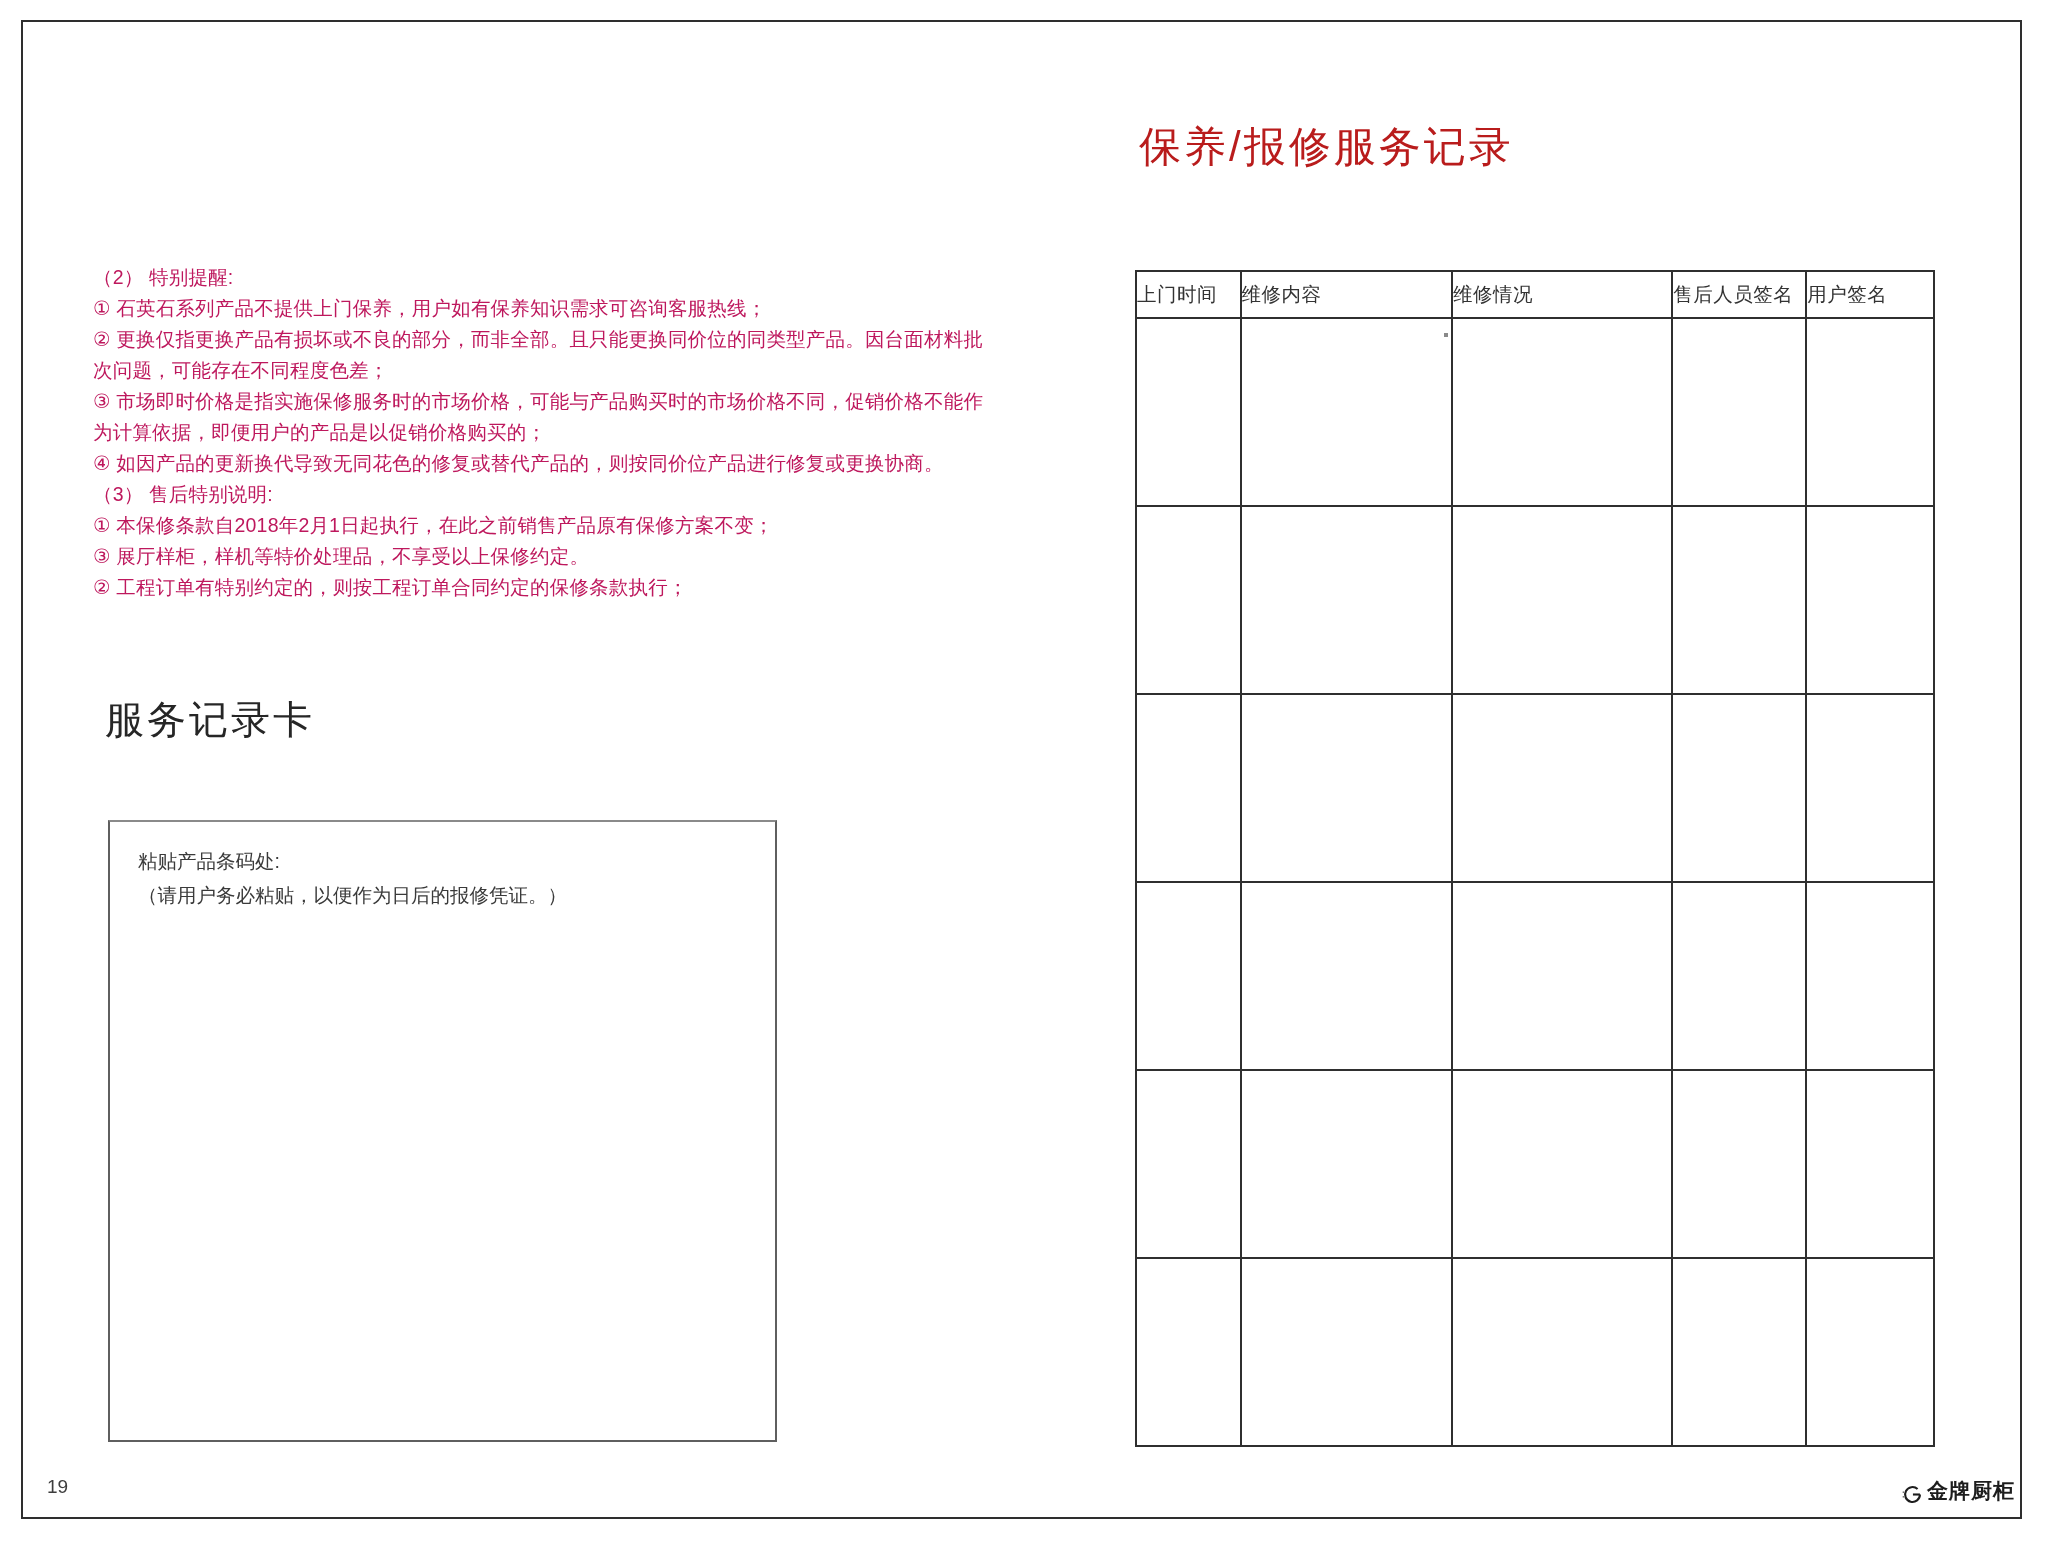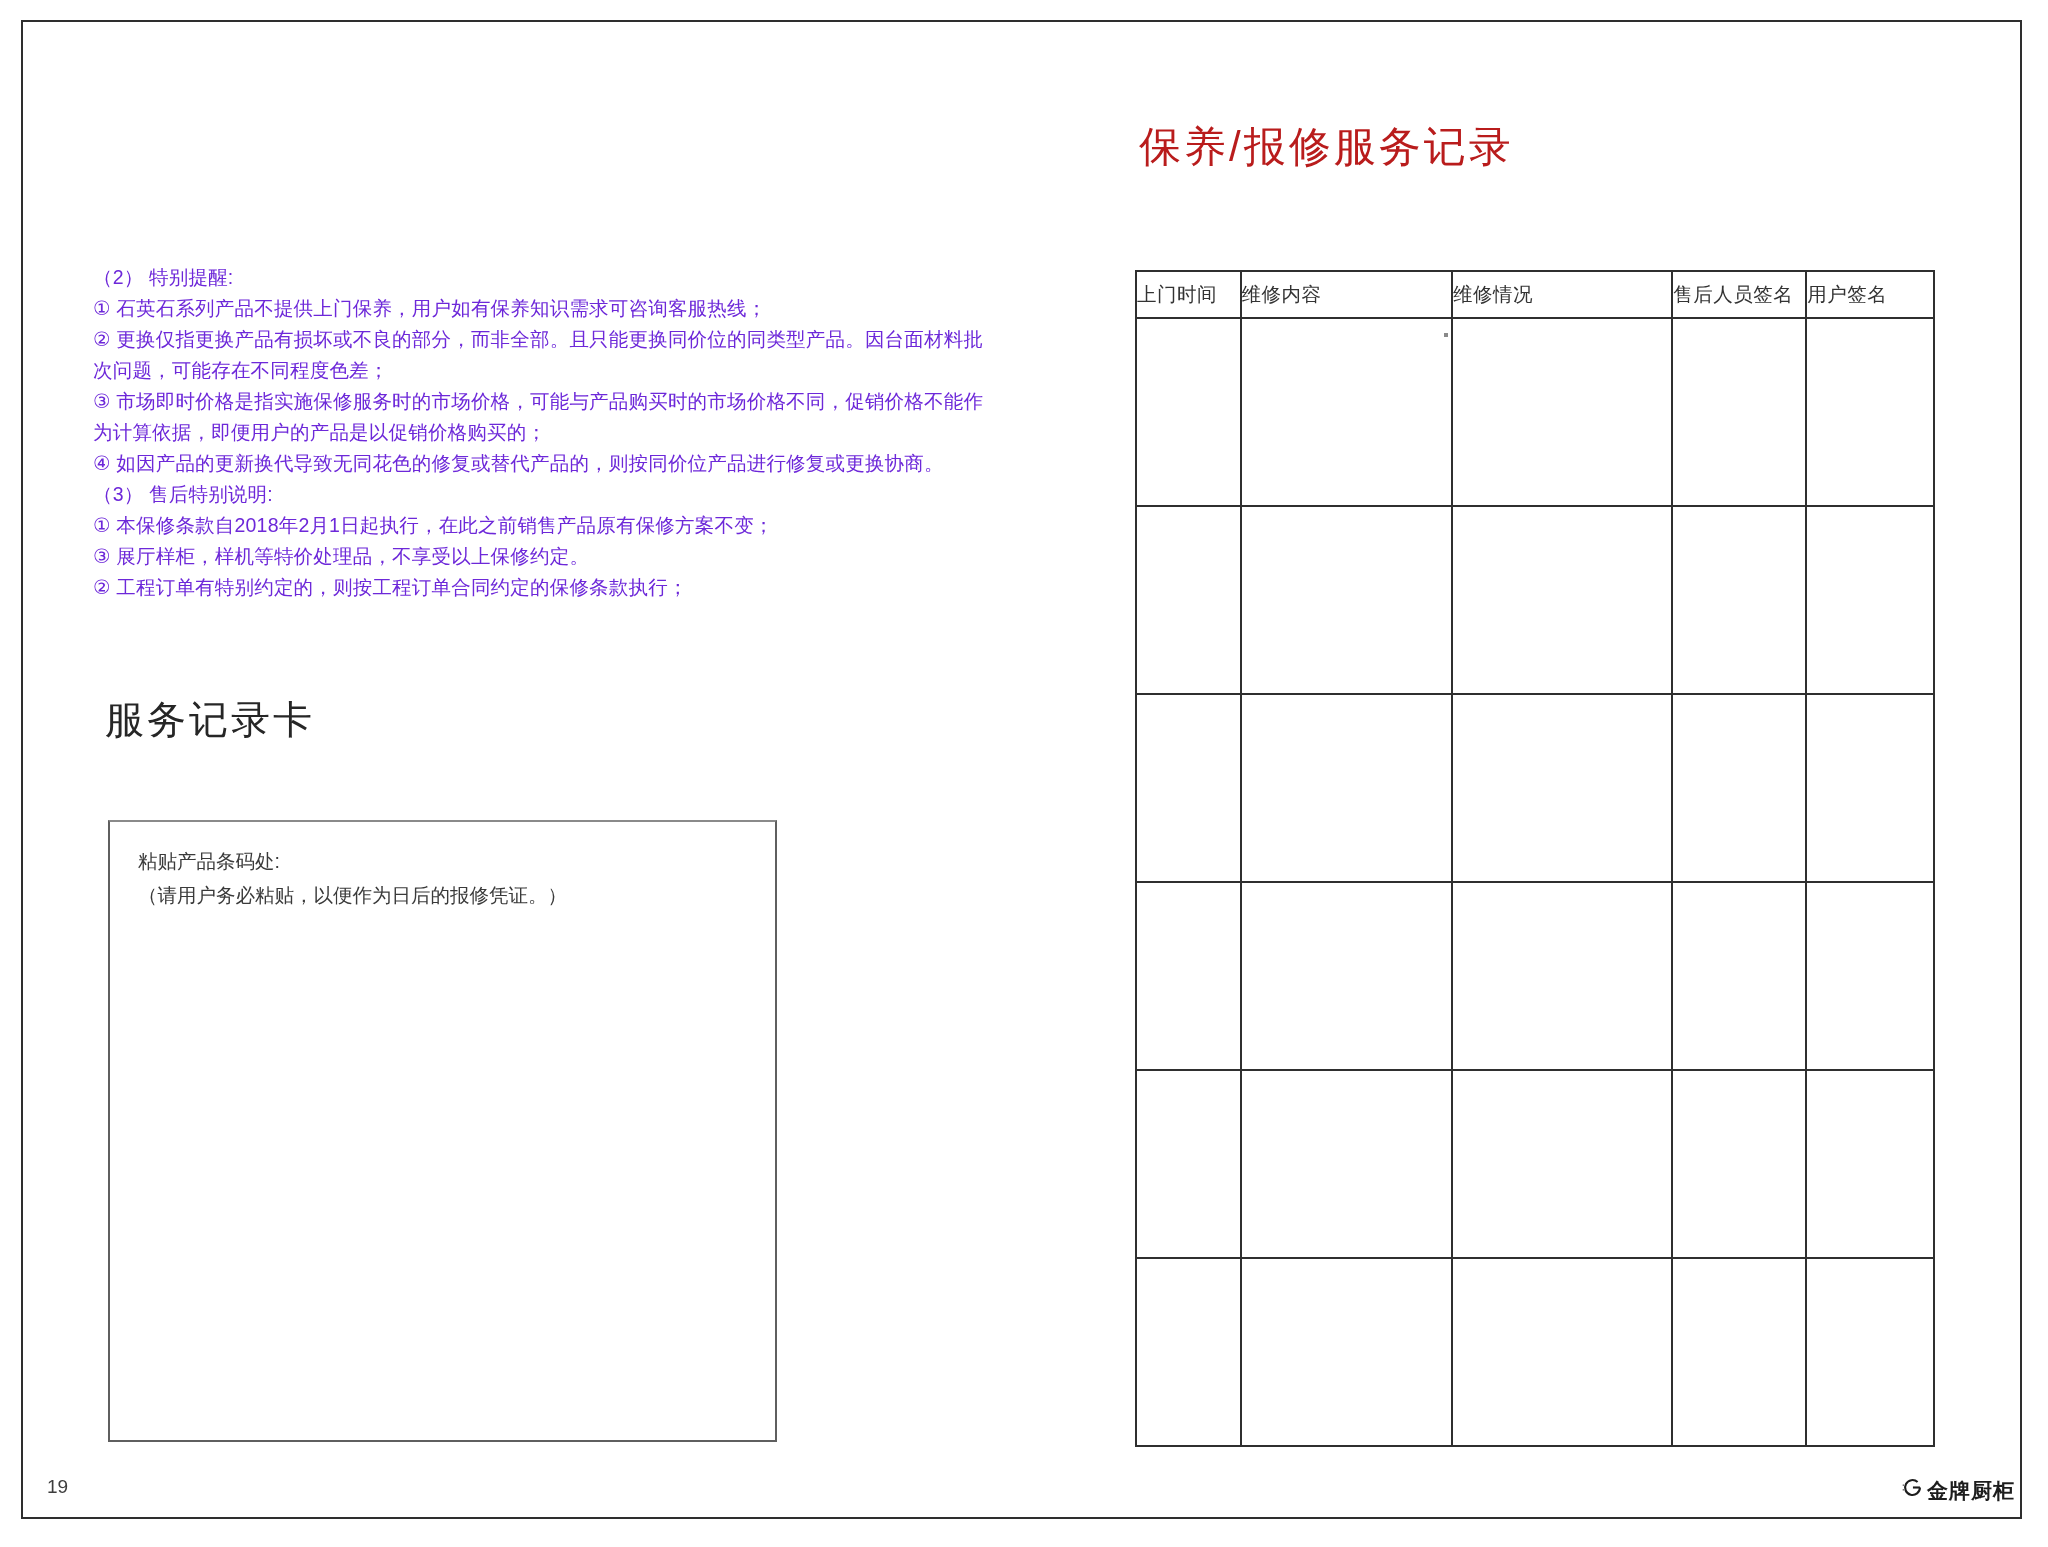--- a/index.html
+++ b/index.html
@@ -27,21 +27,21 @@
     pointer-events: none;
   }
   
   .notes {
     position: absolute;
     left: 93px;
     top: 262px;
     width: 860px;
     font-size: 19.5px;
     line-height: 31px;
-    color: #6d28d9;
+    color: #be185d;
   }
   .note-line {
     white-space: nowrap;
     letter-spacing: 0.2px;
   }
   .service-card-heading {
     position: absolute;
     left: 105px;
     top: 693px;
     margin: 0;
@@ -128,21 +128,21 @@
     left: 47px;
     top: 1476px;
     font-size: 19px;
     color: #3d3d3d;
   }
   .brand {
     position: absolute;
     right: 33px;
     top: 1477px;
     display: flex;
-    align-items: flex-start;
+    align-items: flex-end;
     gap: 4px;
   }
   .brand-icon {
     display: inline-flex;
     width: 21px;
     height: 21px;
   }
   .brand-text {
     font-size: 21px;
     font-weight: 700;

